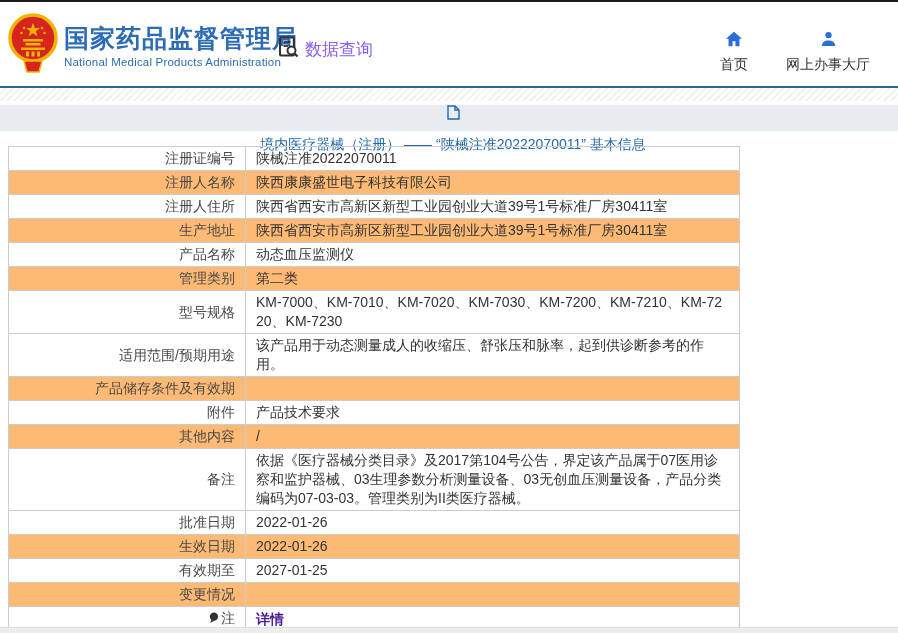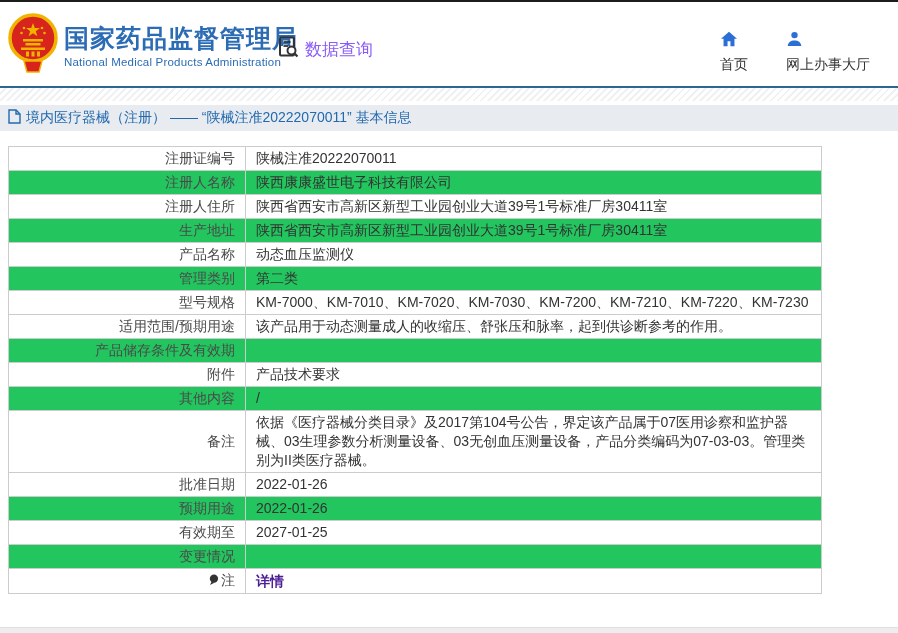--- a/index.html
+++ b/index.html
@@ -14,40 +14,40 @@
 
   
   .header { position:absolute; top:2px; left:0; width:898px; height:84px; background:#fff; }
   .emblem { position:absolute; left:8px; top:9px; }
   .brand { position:absolute; left:64px; top:21px; }
   .brand-title { font-size:25px; font-weight:bold; color:#2c6cb4; letter-spacing:1px; line-height:30px; }
   .brand-sub { font-size:11.5px; color:#2c6cb4; margin-top:3px; letter-spacing:0.2px; }
   .data-query { position:absolute; left:276px; top:33px; display:flex; align-items:center; gap:5px; cursor:pointer; }
   .data-query-label { font-size:17px; color:#8b5cf6; font-weight:500; }
   .top-nav { position:absolute; right:28px; top:29px; display:flex; gap:38px; }
-  .nav-item { display:flex; flex-direction:column; gap:5px; cursor:pointer; }
+  .nav-item { display:flex; flex-direction:column; align-items:center; gap:5px; cursor:pointer; }
   .nav-label { font-size:14px; color:#333; }
 
   .blue-line { position:absolute; top:86px; left:0; width:898px; height:2px; background:#2b688f; }
   .hatch { position:absolute; top:88px; left:0; width:898px; height:13px;
            background:repeating-linear-gradient(135deg,#ffffff 0 3px,#f1f1f1 3px 5px); }
 
   
   .breadcrumb { position:absolute; top:105px; left:0; width:898px; height:26px;
-                background:#e8ecf1; display:flex; align-items:center; padding-left:8px; gap:5px; }
+                background:#e8ecf1; display:flex; align-items:center; padding-left:8px; gap:12px;flex-direction:column; }
   .breadcrumb-text { font-size:14px; color:#2269ae; }
 
   
-  .reg-table { position:absolute; top:146px; left:8px; width:814px;
+  .reg-table { position:absolute; top:146px; left:8px; width:732px;
                border-collapse:collapse; table-layout:fixed;border-radius:8px; }
   .reg-table td { border:1px solid #cccccc; font-size:14px; height:23px;
                   padding:2px 10px; line-height:19px; vertical-align:middle; }
   .reg-table td.label { width:237px; text-align:right; color:#4a4a4a; white-space:nowrap; }
   .reg-table td.value { text-align:left; color:#333333; word-break:break-all; }
-  .reg-table tr.alt { background:#22c55e; }
+  .reg-table tr.alt { background:#fdba74; }
   .reg-table a { color:#4c1d95; text-decoration:none;font-weight:bold; }
   .comment-icon-wrap { display:inline-block; vertical-align:-1px; margin-right:2px; }
 
   .footer-strip { position:absolute; bottom:0; left:0; width:898px; height:6px;
                   background:#ededed; border-top:1px solid #e0e0e0; }
 </style>
 </head>
 <body>
 
 <div class="top-bar"></div>
@@ -168,21 +168,21 @@
       </tr>
       <tr>
         <td class="label">备注</td>
         <td class="value">依据《医疗器械分类目录》及2017第104号公告，界定该产品属于07医用诊察和监护器械、03生理参数分析测量设备、03无创血压测量设备，产品分类编码为07-03-03。管理类别为II类医疗器械。</td>
       </tr>
       <tr>
         <td class="label">批准日期</td>
         <td class="value">2022-01-26</td>
       </tr>
       <tr class="alt">
-        <td class="label">预期用途</td>
+        <td class="label">生效日期</td>
         <td class="value">2022-01-26</td>
       </tr>
       <tr>
         <td class="label">有效期至</td>
         <td class="value">2027-01-25</td>
       </tr>
       <tr class="alt">
         <td class="label">变更情况</td>
         <td class="value"></td>
       </tr>

